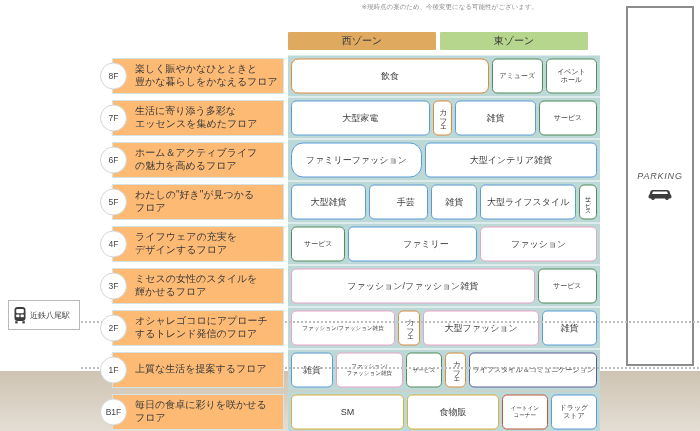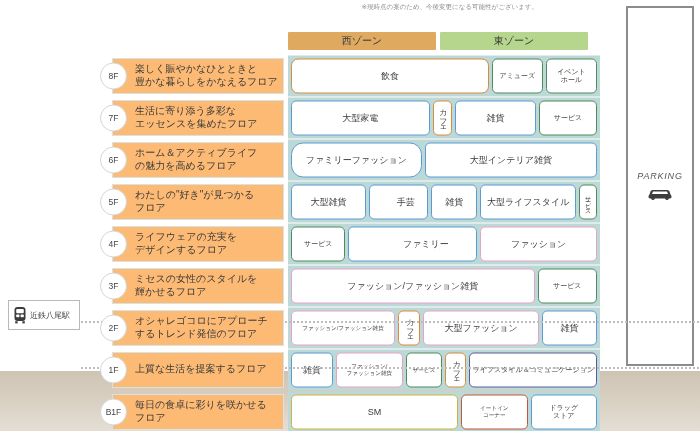--- a/index.html
+++ b/index.html
@@ -237,20 +237,21 @@
           <div class="tenant small" style="flex: 44 1 0px; border-color: rgb(91, 91, 155);">ライフスタイル＆コミュニケーション</div>
         </div>
       </div>
       <div class="floor-row b1">
         <div class="floor-badge">B1F</div>
         <div class="floor-desc">
           <div class="txt">毎日の食卓に彩りを咲かせる<br>フロア</div>
         </div>
         <div class="tenant-strip">
           <div class="tenant" style="flex: 40 1 0px; border-color: rgb(212, 177, 60);">SM</div>
+          <div class="tenant" style="flex: 32 1 0px; border-color: rgb(212, 177, 60);">食物販</div>
           <div class="tenant xsmall" style="flex: 15 1 0px; border-color: rgb(192, 86, 58);">イートイン<br>コーナー</div>
           <div class="tenant small" style="flex: 15 1 0px; border-color: rgb(91, 155, 213);">ドラッグ<br>ストア</div>
         </div>
       </div>
     </div>
 
 <div class="dots" style="top: 321px; left: 80px; width: 620px;"></div>
     <div class="dots" style="top: 367px; left: 80px; width: 620px;"></div>
   </div>
 

